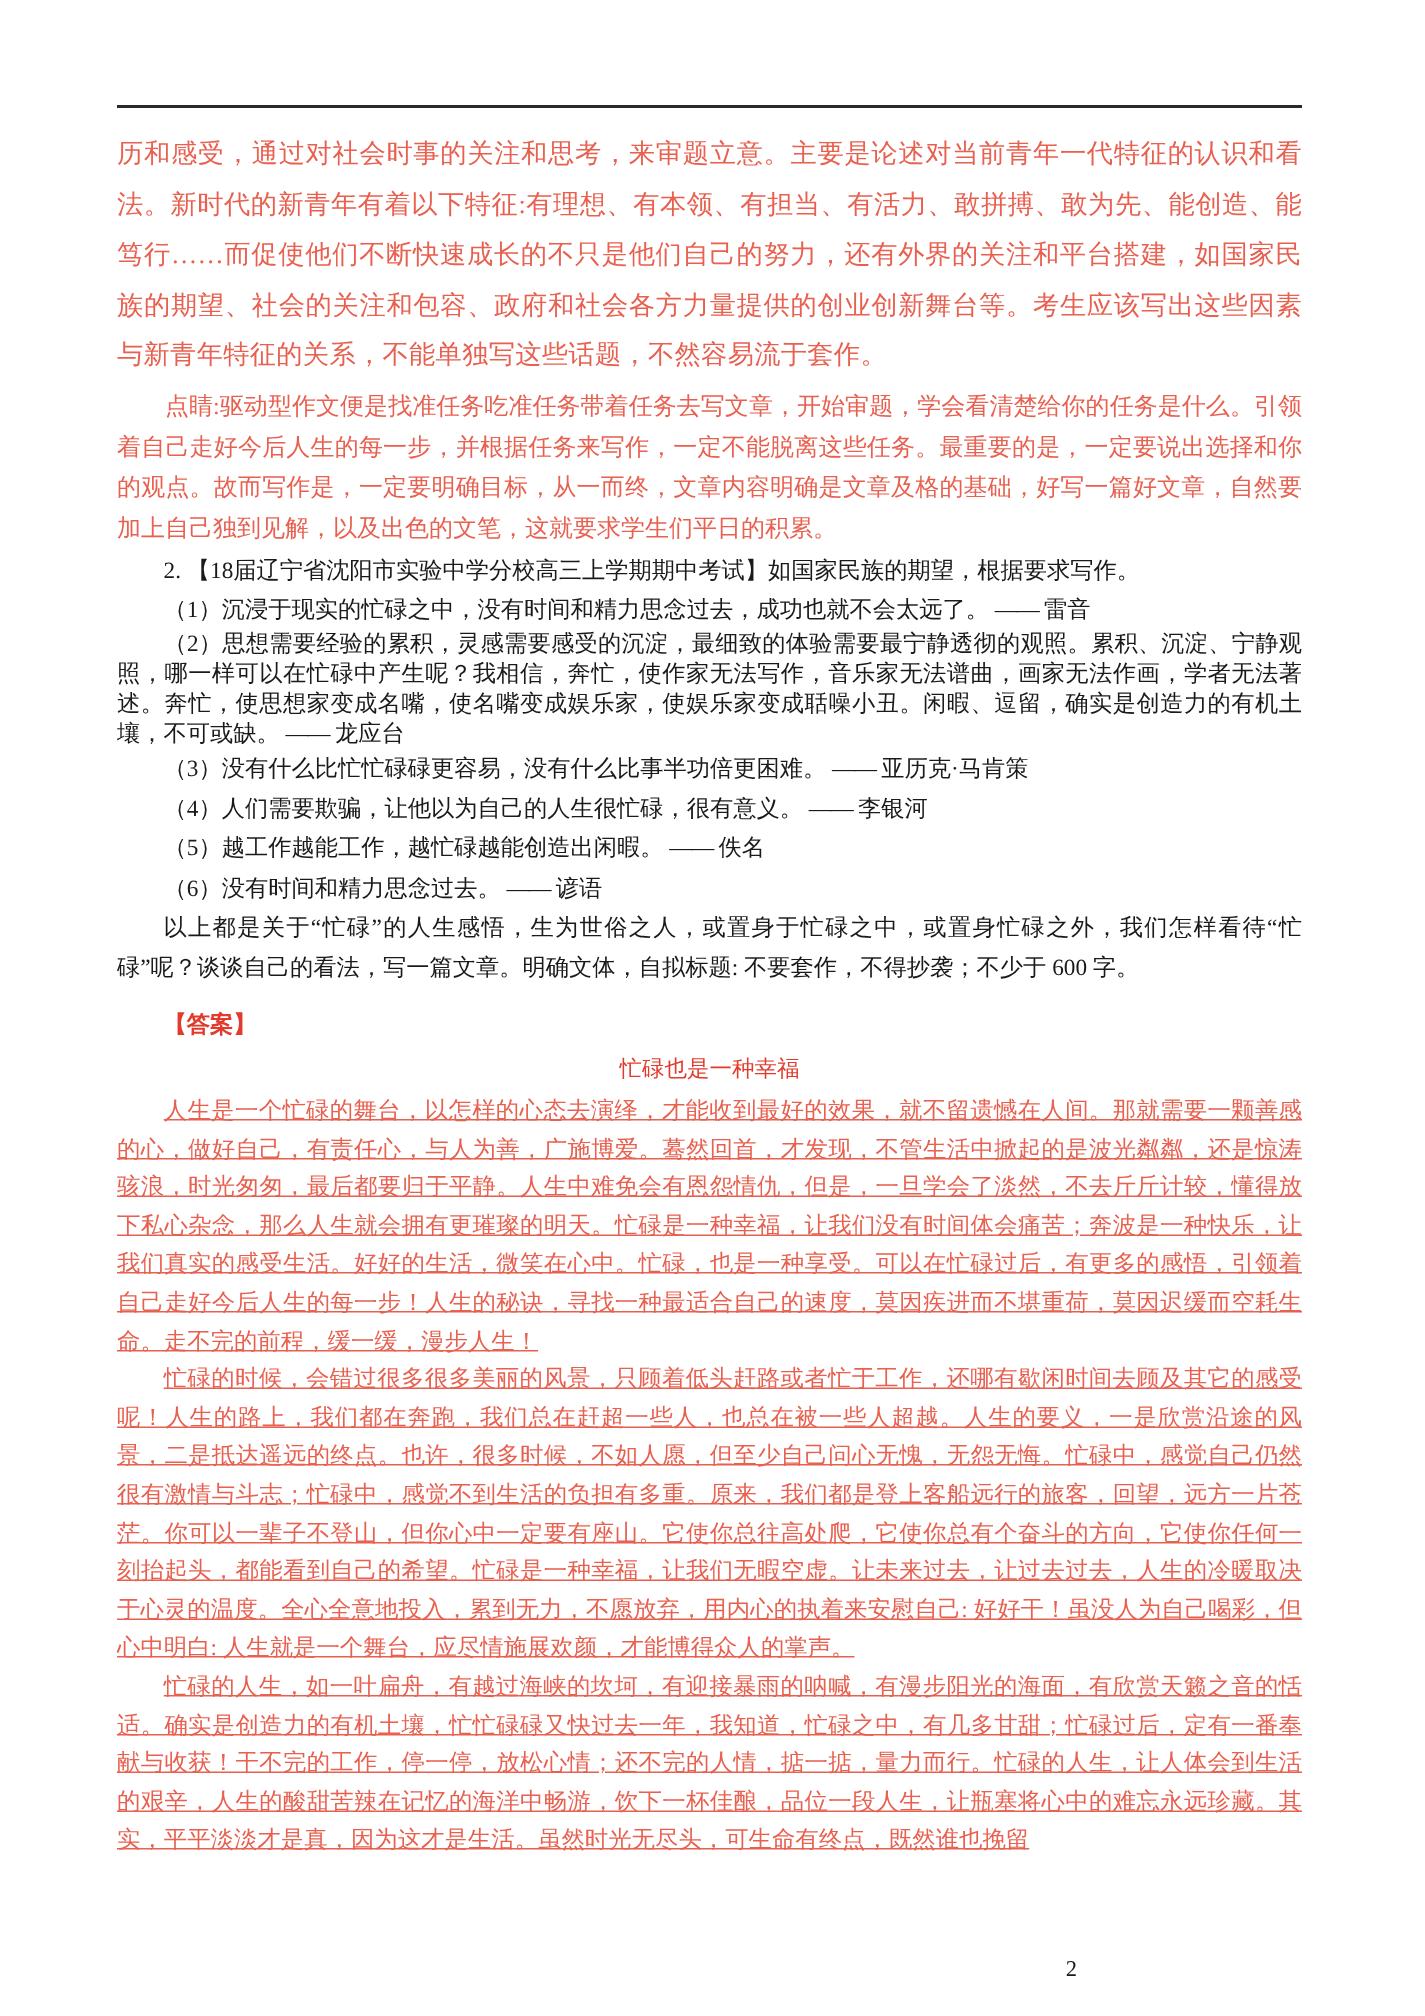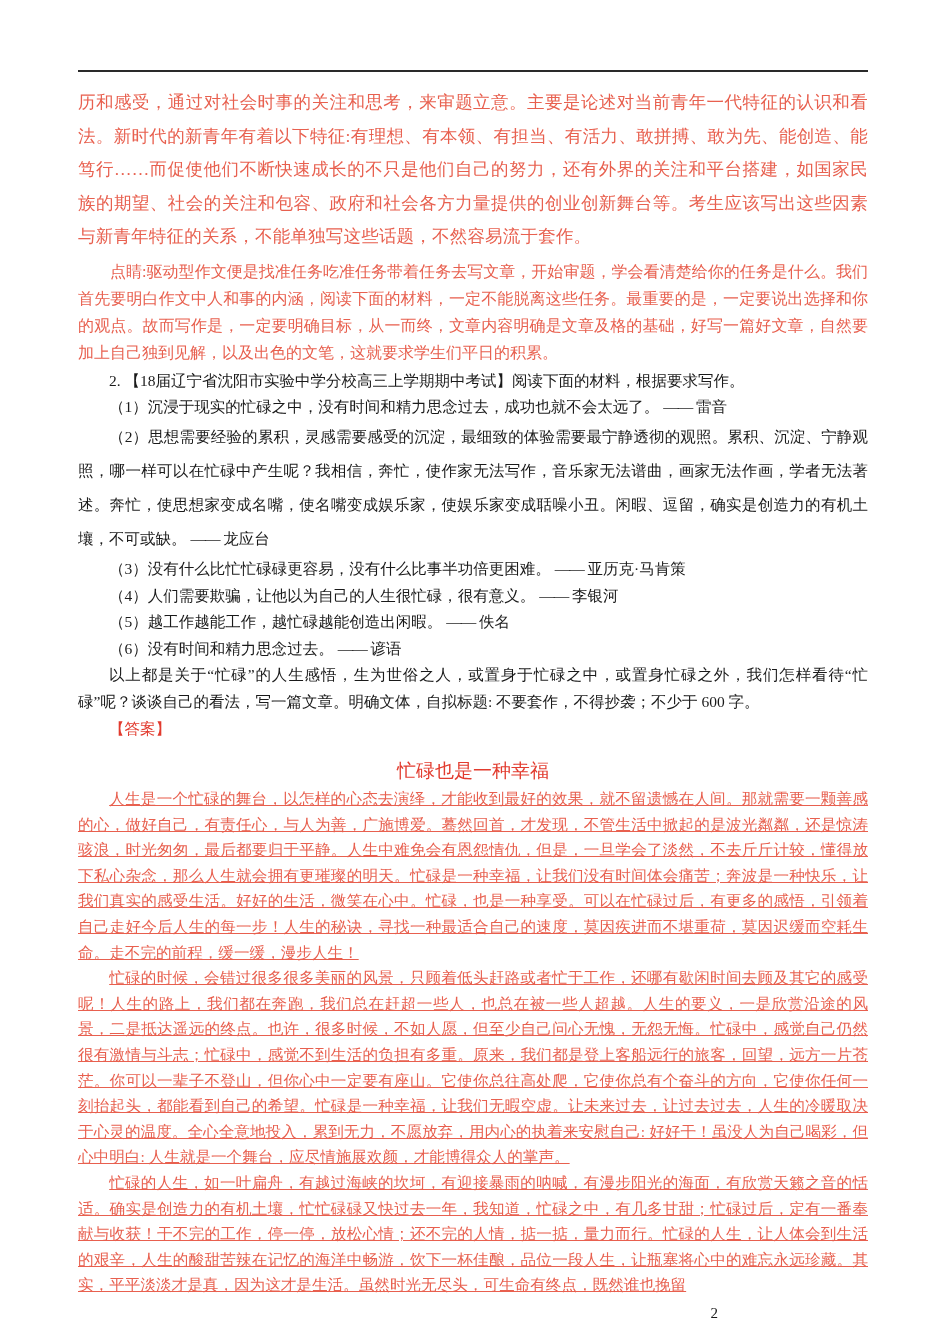--- a/index.html
+++ b/index.html
@@ -79,40 +79,41 @@
     text-indent: 2em;
   }
   .para-quote {
     font-size: 15.5px;
     line-height: 26.5px;
     text-align: justify;
     text-justify: inter-ideograph;
     text-indent: 2em;
   }
   .para-quote.tight {
-    line-height: 34px;
+    line-height: 20px;
   }
   .para-prompt {
     font-size: 15.5px;
     line-height: 26.5px;
     text-align: justify;
     text-justify: inter-ideograph;
     text-indent: 2em;
   }
   .answer-tag {
     font-size: 15.5px;
     line-height: 26px;
     text-indent: 2em;
-    margin-top: 1px;
+    margin-top: 12px;
+    font-weight: bold;
   }
   .essay-title {
     text-align: center;
-    font-size: 19px;
+    font-size: 15px;
     line-height: 28px;
-    margin-top: 15px;
+    margin-top: 2px;
     margin-bottom: 1px;
   }
   .para-essay {
     font-size: 15.6px;
     line-height: 25.6px;
     text-align: justify;
     text-justify: inter-ideograph;
     text-indent: 2em;
     text-decoration: underline;
   }
@@ -132,23 +133,23 @@
 <body>
 
 <div class="page">
 
   <div class="header-rule"></div>
 
   <div class="content">
 
     <p class="para-intro red">历和感受，通过对社会时事的关注和思考，来审题立意。主要是论述对当前青年一代特征的认识和看法。新时代的新青年有着以下特征:有理想、有本领、有担当、有活力、敢拼搏、敢为先、能创造、能笃行……而促使他们不断快速成长的不只是他们自己的努力，还有外界的关注和平台搭建，如国家民族的期望、社会的关注和包容、政府和社会各方力量提供的创业创新舞台等。考生应该写出这些因素与新青年特征的关系，不能单独写这些话题，不然容易流于套作。</p>
 
-    <p class="para-dianjing red"><span>点睛:</span><span>驱动型作文便是找准任务吃准任务带着任务去写文章，开始审题，学会看清楚给你的任务是什么。我们首先要明白作文中人和事的内涵，阅读下面的材料，一定不能脱离这些任务。最重要的是，一定要说出选择和你的观点。故而写作是，一定要明确目标，从一而终，文章内容明确是文章及格的基础，好写一篇好文章，自然要加上自己独到见解，以及出色的文笔，这就要求学生们平日的积累。</span></p>
+    <p class="para-dianjing red"><span>点睛:</span><span>驱动型作文便是找准任务吃准任务带着任务去写文章，开始审题，学会看清楚给你的任务是什么。引领着自己走好今后人生的每一步，并根据任务来写作，一定不能脱离这些任务。最重要的是，一定要说出选择和你的观点。故而写作是，一定要明确目标，从一而终，文章内容明确是文章及格的基础，好写一篇好文章，自然要加上自己独到见解，以及出色的文笔，这就要求学生们平日的积累。</span></p>
 
-    <p class="para-q black"><span>2.</span>&nbsp;<span>【18届辽宁省沈阳市实验中学分校高三上学期期中考试】</span><span>阅读下面的材料，根据要求写作。</span></p>
+    <p class="para-q black"><span>2.</span>&nbsp;<span>【18届辽宁省沈阳市实验中学分校高三上学期期中考试】</span><span>如国家民族的期望，根据要求写作。</span></p>
 
     <p class="para-quote black"><span>（1）</span><span>沉浸于现实的忙碌之中，没有时间和精力思念过去，成功也就不会太远了。</span>&nbsp;<span class="dash">——</span>&nbsp;<span>雷音</span></p>
 
     <p class="para-quote tight black"><span>（2）</span><span>思想需要经验的累积，灵感需要感受的沉淀，最细致的体验需要最宁静透彻的观照。累积、沉淀、宁静观照，哪一样可以在忙碌中产生呢？我相信，奔忙，使作家无法写作，音乐家无法谱曲，画家无法作画，学者无法著述。奔忙，使思想家变成名嘴，使名嘴变成娱乐家，使娱乐家变成聒噪小丑。闲暇、逗留，确实是创造力的有机土壤，不可或缺。</span>&nbsp;<span class="dash">——</span>&nbsp;<span>龙应台</span></p>
 
     <p class="para-quote black"><span>（3）</span><span>没有什么比忙忙碌碌更容易，没有什么比事半功倍更困难。</span>&nbsp;<span class="dash">——</span>&nbsp;<span>亚历克·马肯策</span></p>
 
     <p class="para-quote black"><span>（4）</span><span>人们需要欺骗，让他以为自己的人生很忙碌，很有意义。</span>&nbsp;<span class="dash">——</span>&nbsp;<span>李银河</span></p>
 
     <p class="para-quote black"><span>（5）</span><span>越工作越能工作，越忙碌越能创造出闲暇。</span>&nbsp;<span class="dash">——</span>&nbsp;<span>佚名</span></p>

